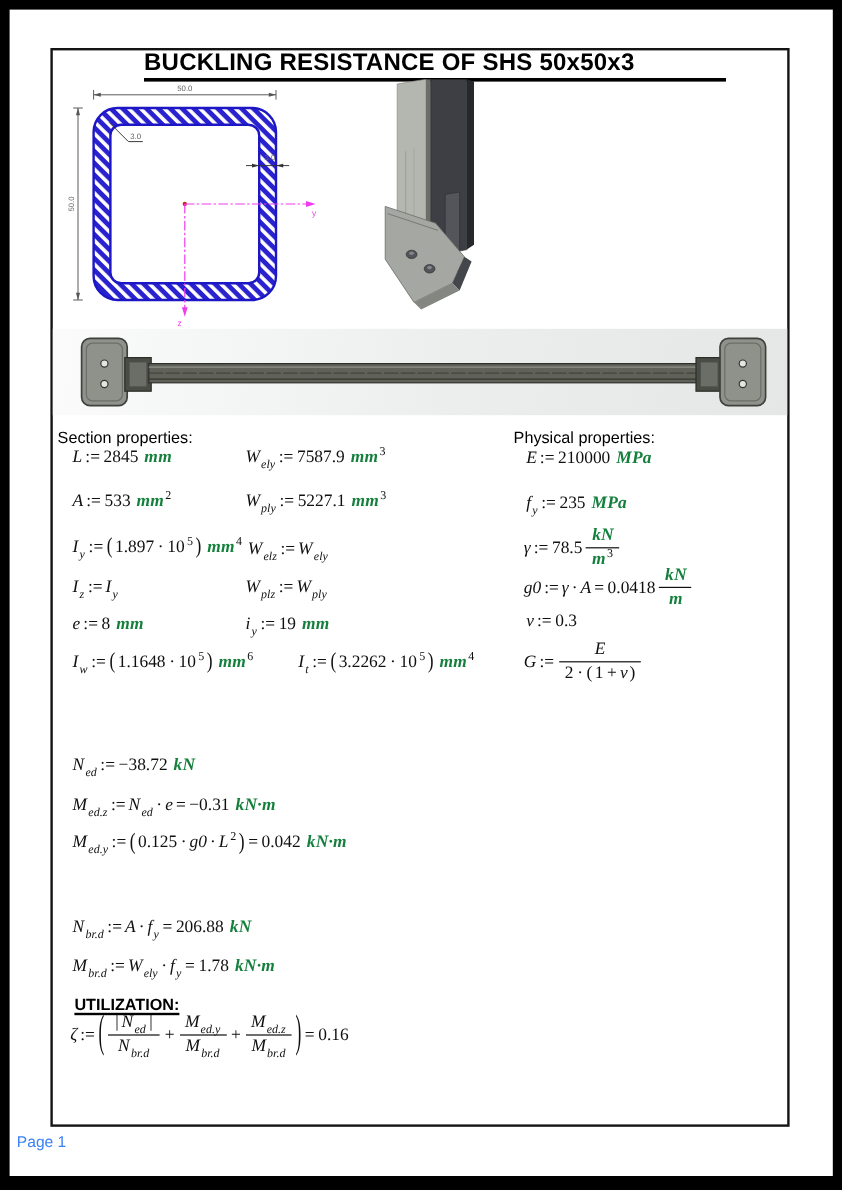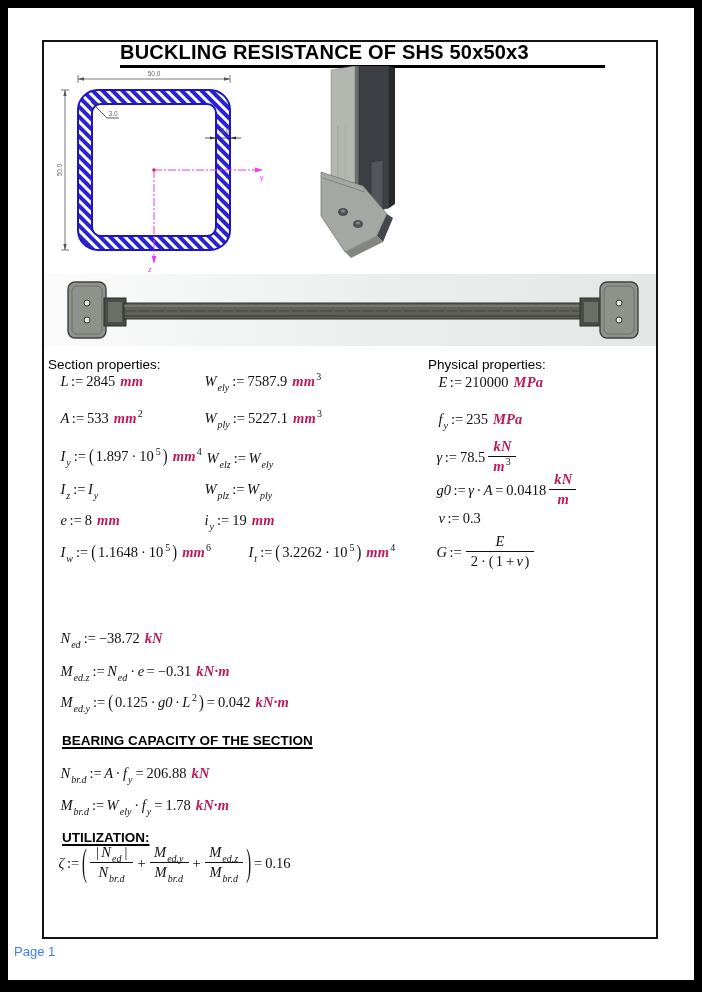--- a/index.html
+++ b/index.html
@@ -14,21 +14,21 @@
   .pagenum{position:absolute;left:6px;top:936px;font-family:"Liberation Sans",sans-serif;font-size:13px;color:#3b82f6;}
   #band{position:absolute;left:36px;top:266px;width:612px;height:72px;
         background:linear-gradient(100deg,#fbfbfb 0%,#eceeee 55%,#e5e7e7 100%);}
   .fig{position:absolute;}
   
   .formula{position:absolute;display:flex;align-items:center;
            font-family:"Liberation Serif","DejaVu Serif",serif;font-size:14.5px;color:#101010;white-space:pre;}
   .mv{font-style:italic;padding:0 .5px;}
   .mn{padding:0 1px;}
   .mo{padding:0 2px;}
-  .mu{color:#be185d;font-weight:bold;font-style:italic;margin-left:4px;letter-spacing:.2px;}
+  .mu{color:#15803d;font-weight:bold;font-style:italic;margin-left:4px;letter-spacing:.2px;}
   .mb{font-size:10px;font-style:italic;align-self:flex-end;transform:translateY(3px);margin:0 1px 0 .5px;text-align:center;}
   .mp{font-size:10px;align-self:flex-start;transform:translateY(-2px);margin:0 1px;}
   .mg{display:inline-block;transform-origin:50% 52%;padding:0 1px;}
   .mf{display:inline-flex;flex-direction:column;align-items:stretch;margin:0 2px;}
   .mfn,.mfd{display:flex;align-items:flex-end;justify-content:center;padding:0 4px 1px 4px;}
   .mfd{border-top:1.2px solid #101010;padding-top:1px;}
   .mf .mu{margin-left:1px;}
   svg text{font-family:"Liberation Sans",sans-serif;}
 </style>
 </head>
@@ -119,21 +119,20 @@
       <rect x="540" y="28" width="14" height="20" fill="#6b6d67"></rect>
       <rect x="556" y="8" width="38" height="56" rx="7" fill="#8f918b" stroke="#3f413c" stroke-width="1.4"></rect>
       <rect x="560" y="12" width="30" height="48" rx="5" fill="none" stroke="#6c6e68" stroke-width="1"></rect>
       <circle cx="575" cy="29" r="3" fill="#e3e5e0" stroke="#343632" stroke-width="1"></circle>
       <circle cx="575" cy="46" r="3" fill="#e3e5e0" stroke="#343632" stroke-width="1"></circle>
     </svg>
   </div>
 
   <div class="plabel" style="left:40px;top:349px;">Section properties:</div>
   <div class="plabel" style="left:420px;top:349px;">Physical properties:</div>
-  <div class="shead" style="left:54px;top:725px;">BEARING CAPACITY OF THE SECTION</div>
   <div class="shead" style="left:54px;top:822px;">UTILIZATION:</div>
 
   <div class="pagenum">Page 1</div>
 
   <div id="formula-layer">
       <div class="formula" style="left: 52px; top: 365px;"><span class="mv">L</span><span class="mo">:=</span><span class="mn">2845</span><span class="mu">mm</span></div>
       <div class="formula" style="left: 196px; top: 365px;"><span class="mv">W</span><span class="mb">ely</span><span class="mo">:=</span><span class="mn">7587.9</span><span class="mu">mm</span><span class="mp">3</span></div>
       <div class="formula" style="left: 430px; top: 366px;"><span class="mv">E</span><span class="mo">:=</span><span class="mn">210000</span><span class="mu">MPa</span></div>
       <div class="formula" style="left: 52px; top: 402px;"><span class="mv">A</span><span class="mo">:=</span><span class="mn">533</span><span class="mu">mm</span><span class="mp">2</span></div>
       <div class="formula" style="left: 196px; top: 402px;"><span class="mv">W</span><span class="mb">ply</span><span class="mo">:=</span><span class="mn">5227.1</span><span class="mu">mm</span><span class="mp">3</span></div>

